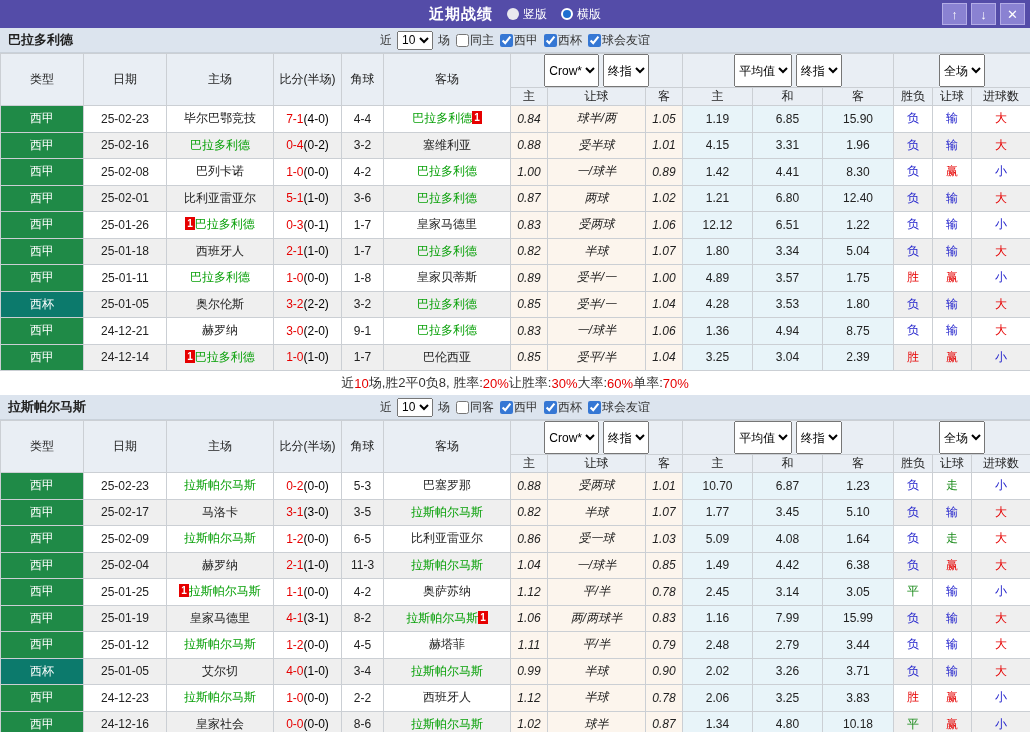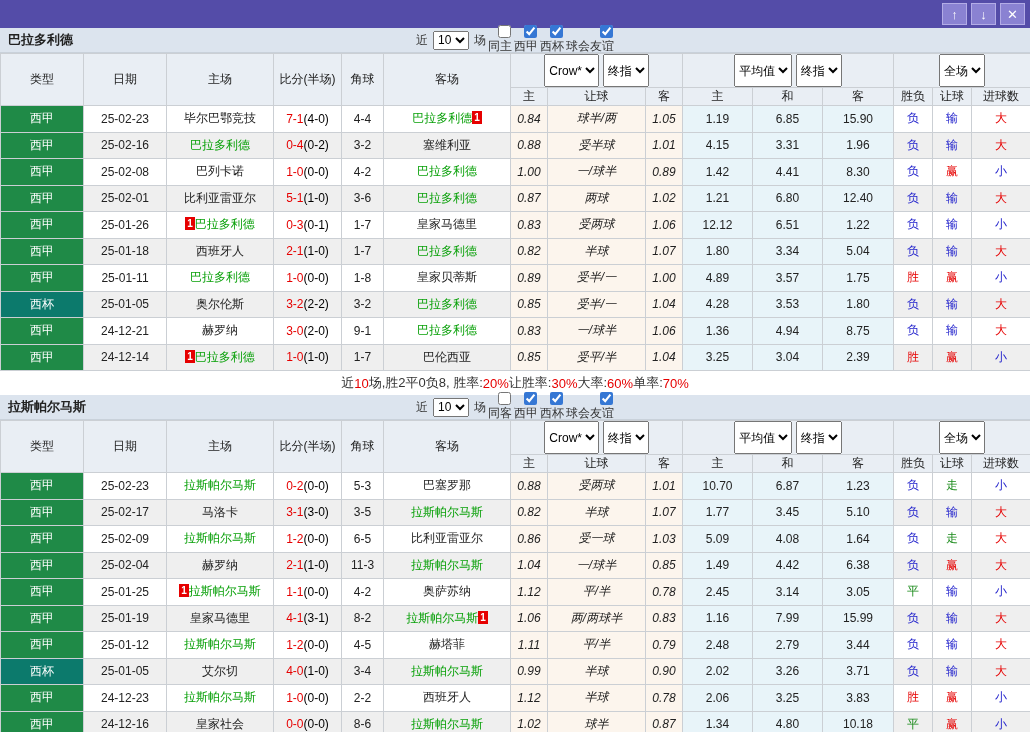--- a/index.html
+++ b/index.html
@@ -16,21 +16,21 @@
   .radio-dot.on{background:#e9e9ef;}
   .radio-dot.off{background:#1e6fd0;border:2px solid #fff;}
   .titlebar-btns{position:absolute;right:5px;display:flex;gap:4px;}
   .tb-btn{width:23px;height:20px;background:#8A82D2;border:1px solid #B3ACE6;color:#fff;
     display:flex;align-items:center;justify-content:center;font-size:13px;font-weight:bold;cursor:pointer;}
   
   .section-head{height:24px;background:#DCE4EE;position:relative;display:flex;align-items:center;border-bottom:1px solid #c9d1da;}
   .team-name{position:absolute;left:8px;font-size:13px;font-weight:bold;color:#222;}
   .filter{position:absolute;left:0;right:0;display:flex;justify-content:center;align-items:center;gap:2px;color:#333;}
   .filter select{font-size:12px;height:19px;margin:0 3px;}
-  .filter label{display:inline-flex;align-items:flex-end;cursor:pointer;flex-direction:column;}
+  .filter label{display:inline-flex;align-items:center;cursor:pointer;}
   .filter input[type=checkbox]{width:13px;height:13px;margin:0 1px 0 4px;accent-color:#3577d4;}
   
   table{border-collapse:collapse;table-layout:fixed;width:1030px;}
   td,th{border:1px solid #CBCFD4;text-align:center;font-weight:normal;padding:0;overflow:hidden;white-space:nowrap;}
   thead td,thead th{background:#E9EEF4;color:#222;}
   thead .selrow{height:22px;}
   thead .subrow{height:16px;font-size:12px;}
   thead select{font-size:12px;height:33px;}
   tbody td{height:25.5px;}
   tbody tr:nth-child(even) td{background:#EFEFEF;}
@@ -47,20 +47,31 @@
   .res-blue{color:#2222CC;}
   .res-green{color:#1A8A1A;}
   
   .summary{height:24px;display:flex;align-items:center;justify-content:center;font-size:13px;color:#333;background:#fff;}
   .summary .red{color:#E60000;}
 </style>
 </head>
 <body>
 
 <div class="titlebar">
+  <div class="titlebar-center">
+    <span class="titlebar-title">近期战绩</span>
+    <span class="tb-radio">
+      <span class="radio-dot on"></span>
+      <span>竖版</span>
+    </span>
+    <span class="tb-radio">
+      <span class="radio-dot off"></span>
+      <span>横版</span>
+    </span>
+  </div>
   <div class="titlebar-btns">
     <span class="tb-btn">
         <span>↑</span>
       </span>
     <span class="tb-btn">
         <span>↓</span>
       </span>
     <span class="tb-btn">
         <span>✕</span>
       </span>

